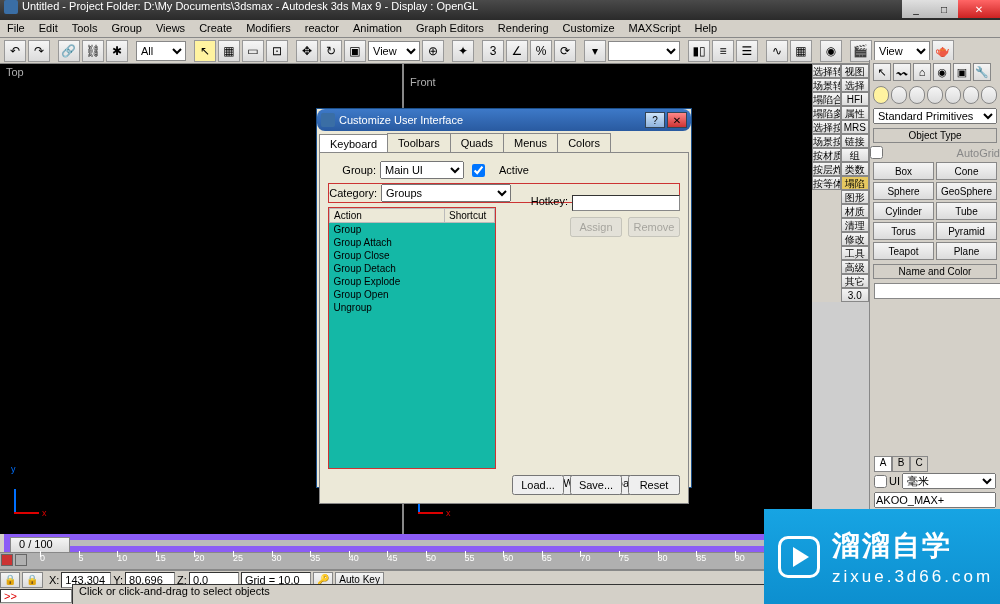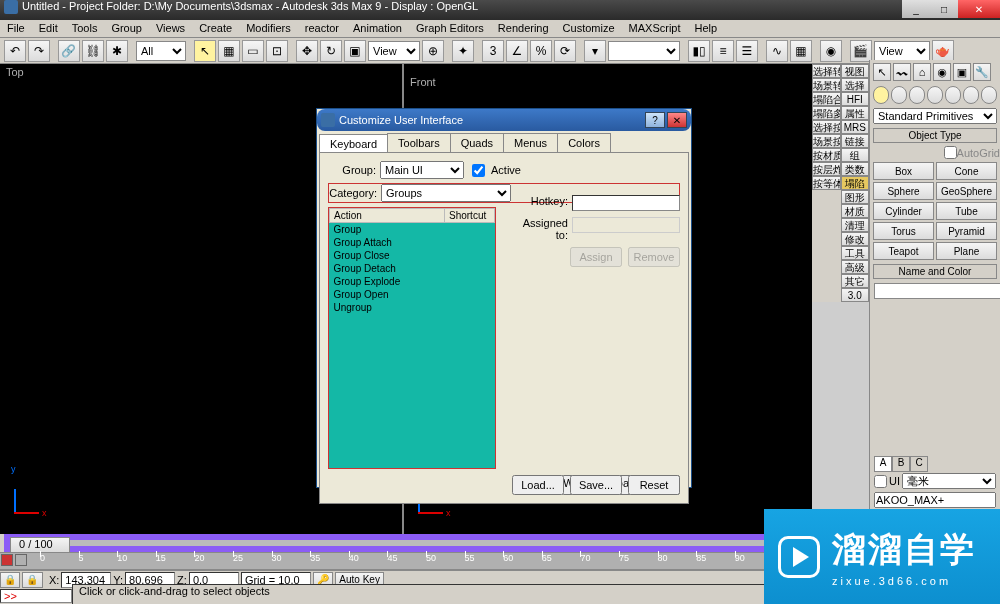--- a/index.html
+++ b/index.html
@@ -42,21 +42,21 @@
 
 .cmd-panel { position: absolute; top: 60px; right: 0; width: 131px; bottom: 50px; background: #d4d0c8; border-left:1px solid #888; display:flex; flex-direction:column; }
 .cmd-tabs { display:flex; padding:3px; gap:2px; }
 .cmd-tabs .t { width:18px; height:18px; border:1px solid #888; background:linear-gradient(#f5f5f5,#dcdcdc); display:flex; align-items:center; justify-content:center; }
 .cmd-row { display:flex; padding:2px 3px; gap:2px; }
 .cmd-row .c { width:18px; height:18px; border:1px solid #888; background:linear-gradient(#f5f5f5,#dcdcdc); border-radius:9px; }
 .cmd-row .c.sel { background:#fff3a0; }
 .rollout-title { border:1px solid #888; margin:2px 3px; text-align:center; background:#d4d0c8; font-size:10px; padding:1px 0;}
 .objtypes { display:grid; grid-template-columns:1fr 1fr; gap:2px; margin:2px 3px; }
 .objtypes button { height:18px; border:1px solid #888; background:linear-gradient(#f5f5f5,#dcdcdc); font-size:10px;}
-.autogrid-row { display:flex; align-items:center; justify-content:flex-end; gap:0; padding:1px 0; color:#888;}
+.autogrid-row { display:flex; align-items:center; justify-content:space-between; gap:0; padding:1px 0; color:#888;}
 .colorbox-row { display:flex; margin:2px 4px; }
 .colorbox-row input { flex:1; height:16px; border:1px solid #888; }
 
 
 .abc-tabs { display:flex; gap:0; margin-top:auto; padding-left:4px;}
 .abc-tabs .tab { width:18px; height:16px; border:1px solid #888; background:#d4d0c8; font-size:10px; text-align:center; }
 .abc-tabs .tab.sel { background:#fff; }
 .ui-row { display:flex; align-items:center; padding:1px 4px; gap:2px;}
 .thumb-box { width:50px; height:40px; margin:4px auto 0; border:1px solid #888; background:#fff; display:flex; align-items:center; justify-content:center; }
 .thumb-box .logo { font-weight:bold; font-style:italic; font-size:18px; background:linear-gradient(#d00,#06c); -webkit-background-clip:text; color:transparent;}
@@ -88,41 +88,41 @@
 .dlg-winbtns button { width:20px; height:16px; border:1px solid #345; background:linear-gradient(#cde3f8,#8fb3dc); font-size:10px;}
 .dlg-winbtns button.x { background:linear-gradient(#f88,#c33); }
 .dlg-tabs { display:flex; margin:2px 2px 0 2px; }
 .dlg-tabs .tab { padding:3px 10px; border:1px solid #888; border-bottom:none; background:#ece9d8; font-size:11px; margin-right:-1px;}
 .dlg-tabs .tab.active { background:#fff; position:relative; top:1px;}
 .dlg-body { border:1px solid #888; margin:0 2px 2px 2px; height:352px; background:#ece9d8; padding:8px; position:relative;}
 .formrow { display:flex; align-items:center; margin-bottom:4px; }
 .formrow label { width:48px; text-align:right; margin-right:4px;}
 .formrow select { flex:0 0 84px; height:18px;}
 .formrow .wide { flex:0 0 130px;}
-.chk { margin-left:8px; display:flex; align-items:center; gap:6px;}
+.chk { margin-left:8px; display:flex; align-items:center; gap:14px;}
 .listbox { width:168px; height:262px; border:1px solid #888; background:#14b8a6; overflow:hidden; border:1px solid #c33;}
 .listbox table { width:100%; border-collapse:collapse;}
 .listbox th { background:#ece9d8; border:1px solid #bbb; font-weight:normal; text-align:left; padding:1px 4px; font-size:10px;}
 .listbox td { padding:1px 4px; font-size:10px;}
 .dlg-right { position:absolute; left:190px; top:42px; right:8px;}
 .dlg-right .frow { display:flex; align-items:flex-start; margin-bottom:6px;}
 .dlg-right label { width:62px; text-align:right; margin-right:4px;}
 .dlg-right input { width:108px; height:16px; border:1px inset #888;}
 .dlg-right .btns { display:flex; gap:6px; margin-top:4px; justify-content:flex-end;}
 .dlg-right .btns button { width:52px; height:20px;}
 .dlg-bottom-btns { position:absolute; right:8px; bottom:8px; display:flex; gap:6px;}
 .dlg-bottom-btns button { width:52px; height:20px;}
 .hl-red { outline:1px solid #c33; outline-offset:-1px;}
 
 
 .overlay { position:absolute; right:0; bottom:0; width:236px; height:95px; background:linear-gradient(#17a4e3,#0d8fcf); display:flex; align-items:center; gap:12px; padding-left:14px; color:#fff; font-family:"Microsoft YaHei"; }
 .overlay .play { width:42px; height:42px; border:3px solid #fff; border-radius:10px; display:flex; align-items:center; justify-content:center;}
 .overlay .play::before { content:""; border-left:16px solid #fff; border-top:10px solid transparent; border-bottom:10px solid transparent; margin-left:4px;}
-.overlay .txt .big { font-size:34px; font-weight:bold; letter-spacing:2px;}
-.overlay .txt .small { font-size:11px; letter-spacing:3px; margin-top:2px; }
+.overlay .txt .big { font-size:28px; font-weight:bold; letter-spacing:2px;}
+.overlay .txt .small { font-size:17px; letter-spacing:3px; margin-top:2px; }
 
 select, input[type=text] { font-size:11px; }
 .right-icons { position:absolute; right:0; bottom:16px; height:34px; width:130px; display:flex; flex-wrap:wrap; gap:1px; padding:1px; background:#d4d0c8;}
 .right-icons .i { width:18px; height:15px; border:1px solid #888; background:linear-gradient(#f5f5f5,#dcdcdc);}
 </style>
 </head>
 <body>
 
 <div class="titlebar">
   <span class="icon"></span>
@@ -481,24 +481,20 @@
               <td></td>
             </tr>
       </tbody>
         </table>
     </div>
     <div class="dlg-right">
       <div class="frow">
           <label>Hotkey:</label>
           <input type="text" style="">
         </div>
-      <div class="frow">
-          <label>Assigned to:</label>
-          <input type="text" disabled="" style="background: rgb(236, 233, 216); border: 1px solid rgb(204, 204, 204);">
-        </div>
       <div class="btns">
         <button disabled="">Assign</button>
         <button disabled="">Remove</button>
       </div>
     </div>
     <button class="dlg-bottom-btns wide2" style="height:20px;">Write Keyboard Chart...</button>
     <div class="dlg-bottom-btns">
       <button>Load...</button>
       <button>Save...</button>
       <button>Reset</button>

